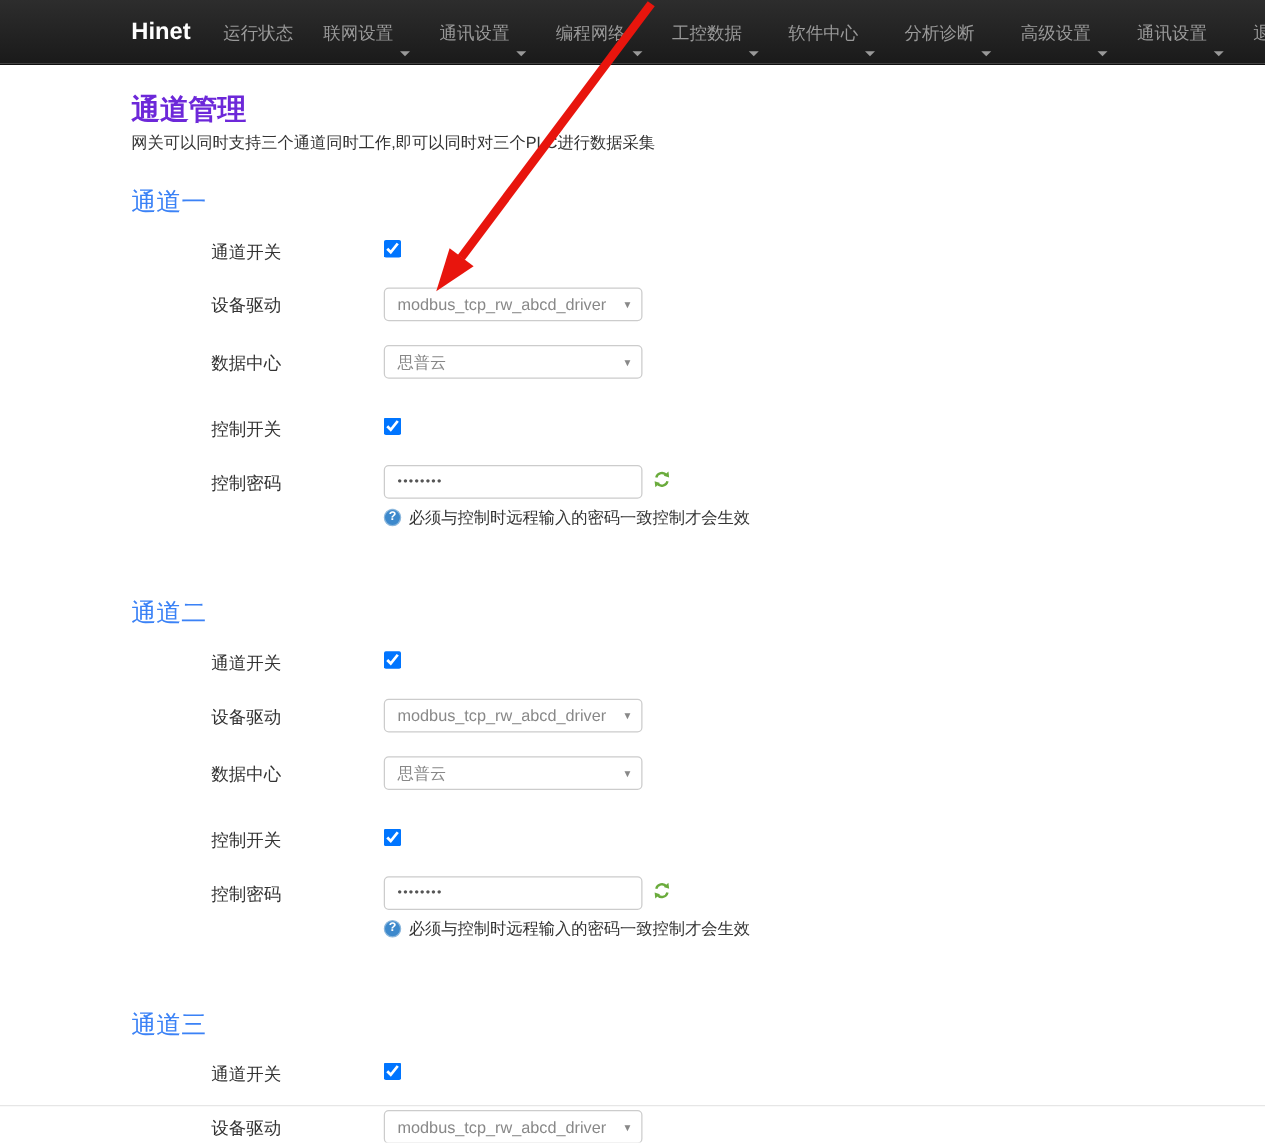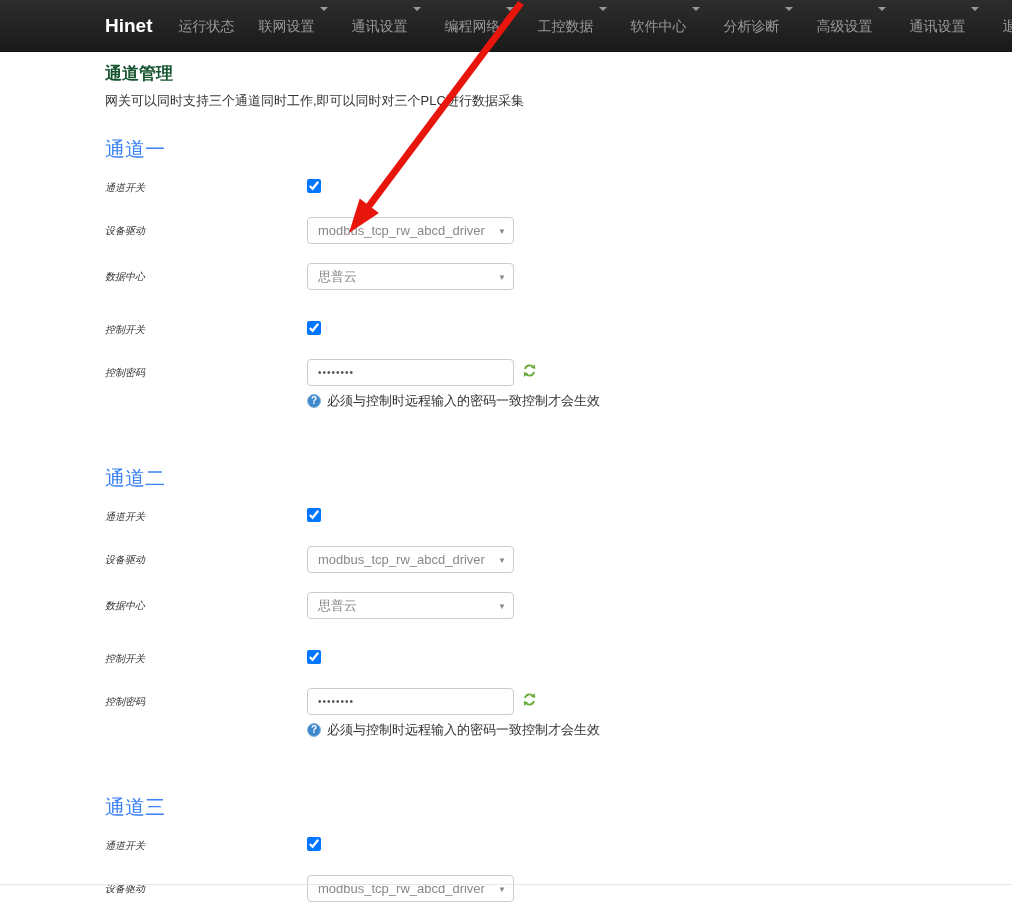--- a/index.html
+++ b/index.html
@@ -10,41 +10,41 @@
   }
   
   .navbar{
     height:52px;background:linear-gradient(#2d2d2d,#1a1a1a);
     display:flex;align-items:center;padding-left:105px;
     border-bottom:1px solid #111;box-sizing:border-box;
   }
   .brand{color:#fff;font-size:19px;font-weight:bold;margin-right:14px;line-height:38px;}
   .nav-link{
     color:#999;font-size:14px;text-decoration:none;line-height:38px;
-    padding:0 12px;display:flex;align-items:flex-start;cursor:pointer;white-space:nowrap;
+    padding:0 12px;display:flex;align-items:flex-end;cursor:pointer;white-space:nowrap;
   }
   .caret{
     display:inline-block;width:0;height:0;margin-left:5px;
     border-left:4px solid transparent;border-right:4px solid transparent;
     border-top:4px solid #999;
   }
   
   .container{padding-left:105px;}
-  .page-title{margin:9px 0 0;font-size:17px;font-weight:bold;color:#14532d;line-height:26px;}
+  .page-title{margin:22px 0 0;font-size:23px;font-weight:bold;color:#6d28d9;line-height:26px;}
   .subtitle{margin:6px 0 0;font-size:13px;color:#333;line-height:16px;}
   
   .channel{margin-top:56px;}
   .channel.first{margin-top:28px;}
   .channel h3{margin:0;font-size:20px;font-weight:400;color:#3b82f6;line-height:24px;}
   .rows{margin-top:13px;}
   .form-row{display:flex;align-items:flex-start;margin-bottom:19px;}
   .form-row.mb-lg{margin-bottom:26px;}
   .form-row label{
-    flex:0 0 184px;text-align:left;font-size:10px;color:#333;
-    line-height:20px;padding-top:4px;font-style:italic;
+    flex:0 0 184px;text-align:center;font-size:14px;color:#333;
+    line-height:20px;padding-top:4px;
   }
   .control{margin-left:18px;}
   .checkbox{width:14px;height:14px;margin:5px 0 0;}
   .select-box{
     width:207px;height:27px;border:1px solid #ccc;border-radius:4px;background:#fff;
     display:flex;align-items:center;padding:0 22px 0 10px;position:relative;
     color:#888;font-size:13px;box-sizing:border-box;cursor:pointer;white-space:nowrap;overflow:hidden;
   }
   .sel-caret{
     position:absolute;right:7px;top:50%;transform:translateY(-50%);

